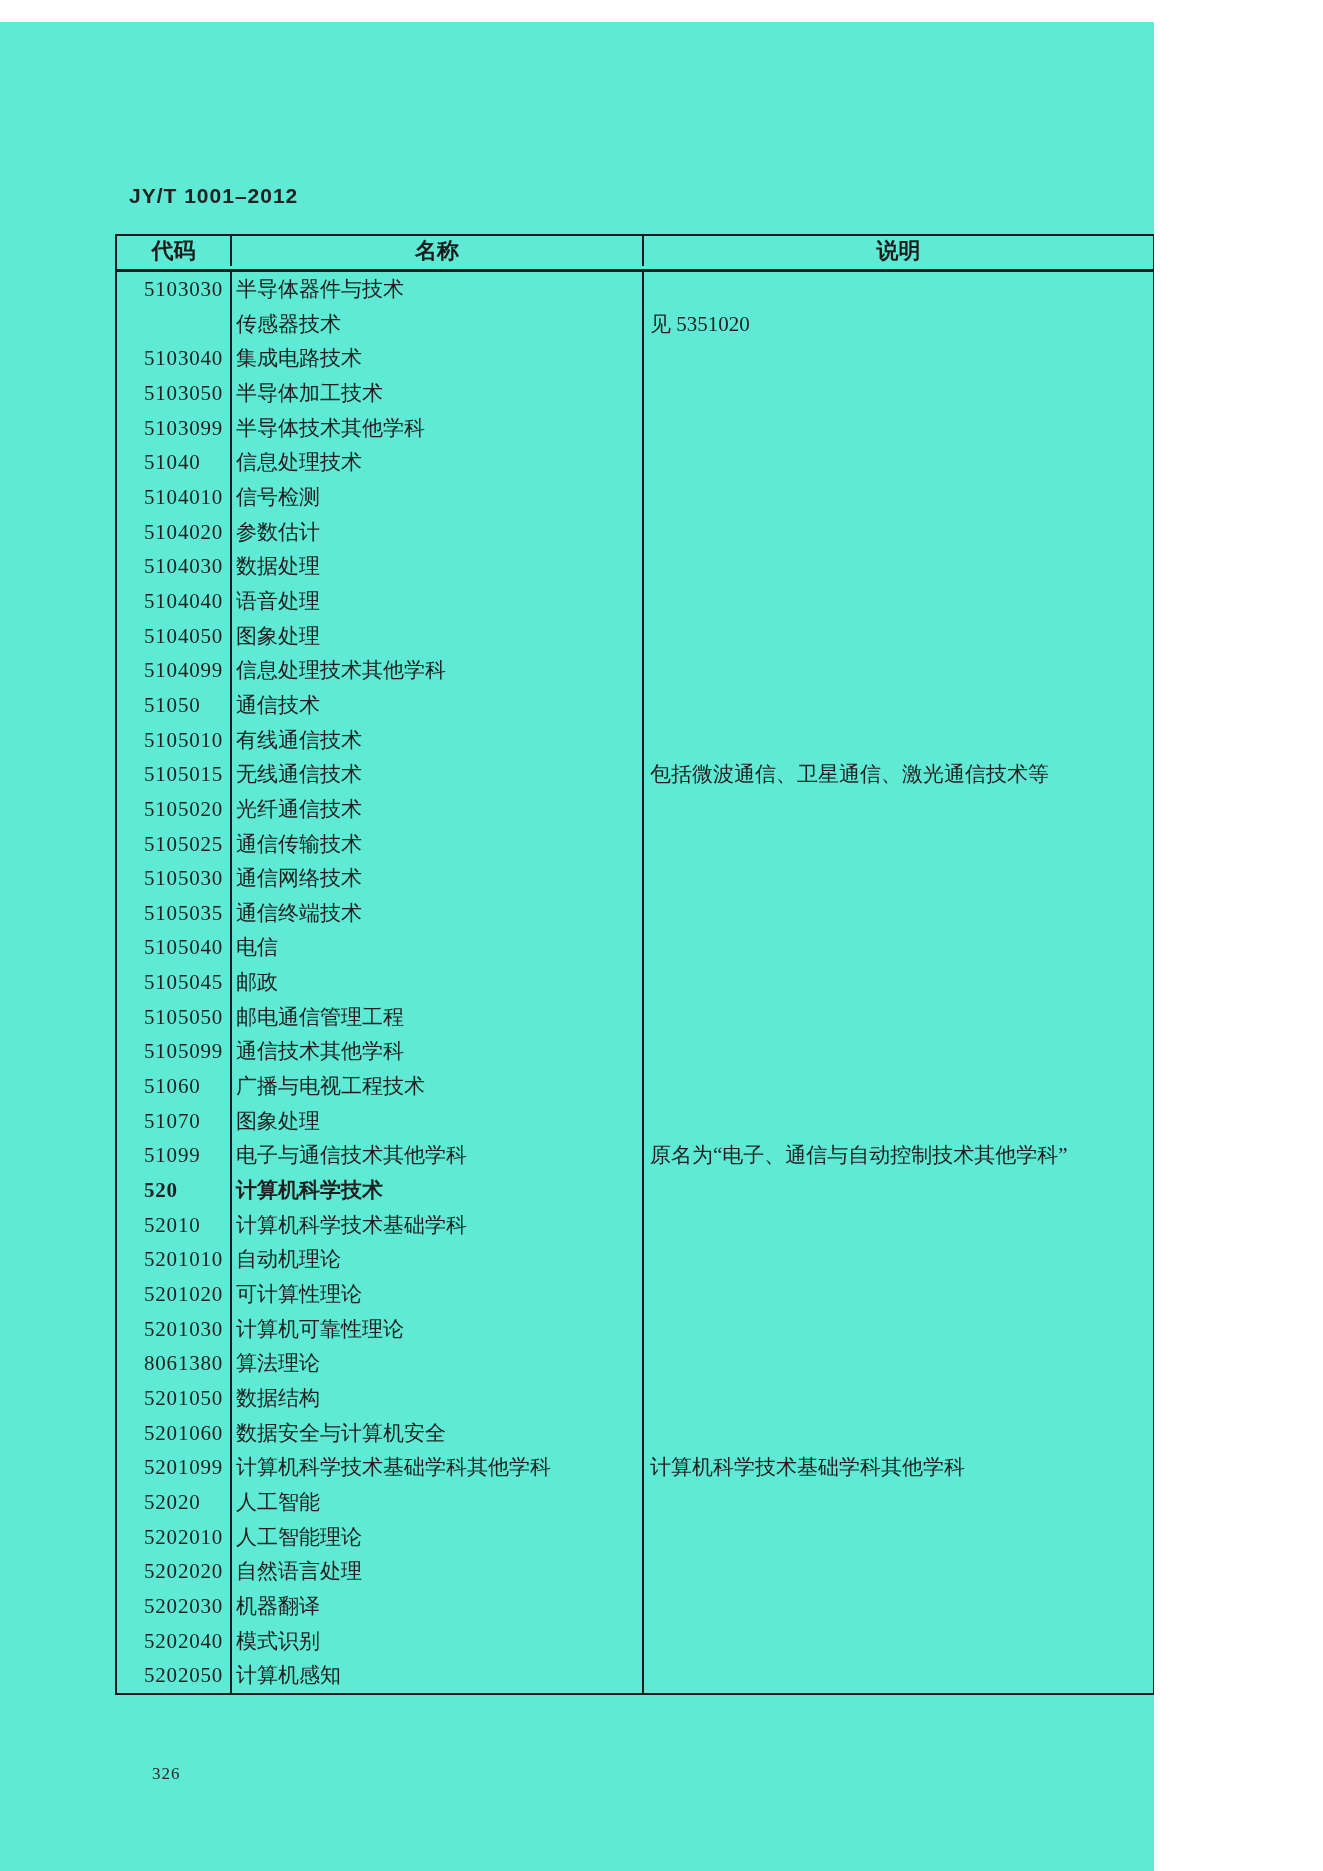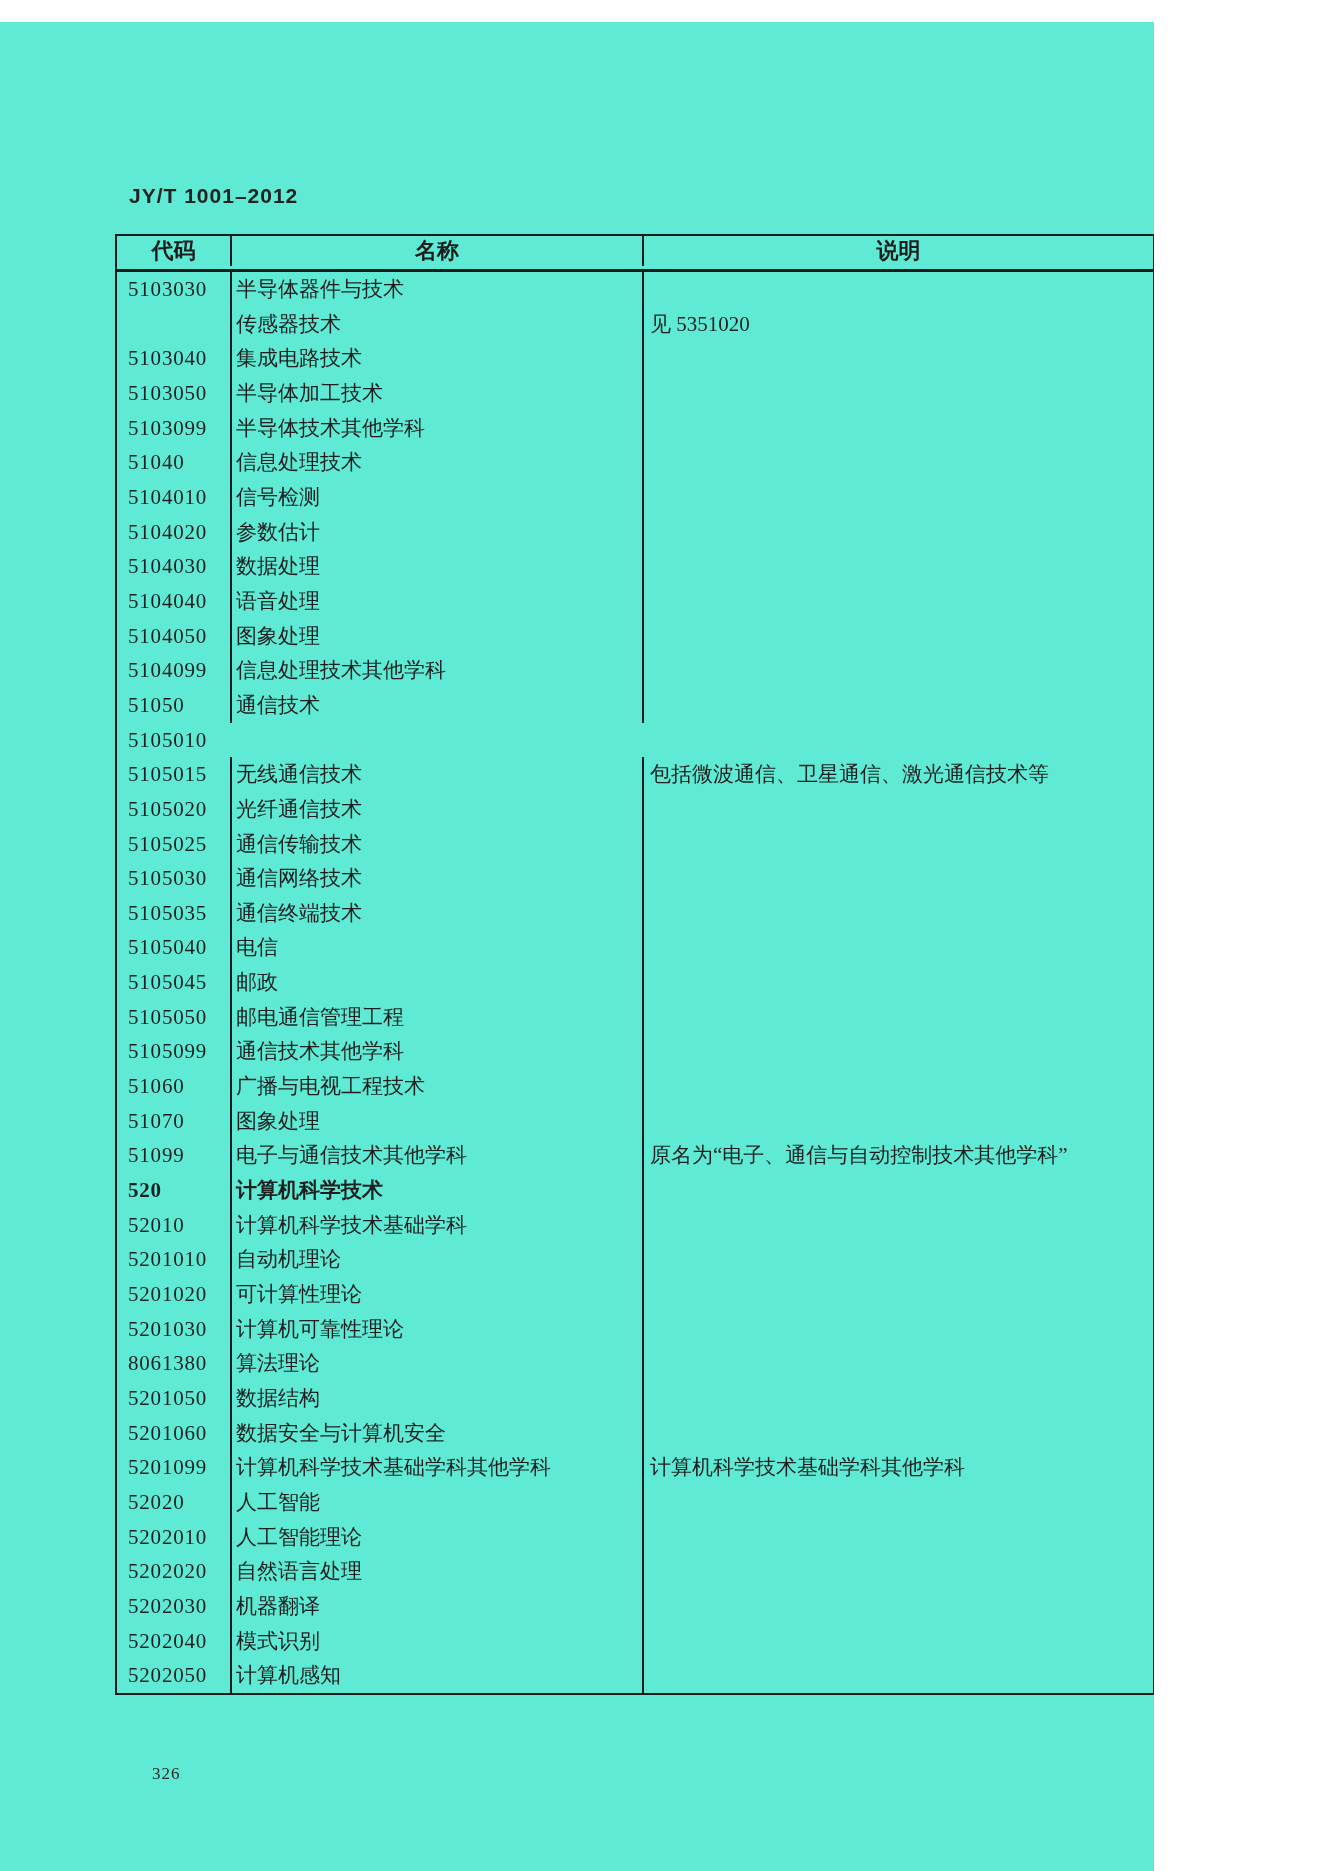--- a/index.html
+++ b/index.html
@@ -66,21 +66,21 @@
   }
   .td {
     box-sizing: border-box;
     font-size: 21px;
     line-height: 34.66px;
     height: 34.66px;
     color: #1f1f1f;
     white-space: nowrap;
     overflow: hidden;
   }
-  .td.col-code { padding-left: 11px; letter-spacing: 0.8px; }
+  .td.col-code { padding-left: 27px; letter-spacing: 0.8px; }
   .td.col-name { padding-left: 4px; }
   .td.col-note { padding-left: 6px; }
   .tr.bold .td { font-weight: bold; }
   .page-number {
     position: absolute;
     left: 152px;
     top: 1742px;
     font-size: 17px;
     letter-spacing: 1px;
     color: #2a2a2a;
@@ -160,20 +160,21 @@
           <div class="td col-name">信息处理技术其他学科</div>
           <div class="td col-note"></div>
         </div>
         <div class="tr">
           <div class="td col-code">51050</div>
           <div class="td col-name">通信技术</div>
           <div class="td col-note"></div>
         </div>
         <div class="tr">
           <div class="td col-code">5105010</div>
+          <div class="td col-name">有线通信技术</div>
           <div class="td col-note"></div>
         </div>
         <div class="tr">
           <div class="td col-code">5105015</div>
           <div class="td col-name">无线通信技术</div>
           <div class="td col-note">包括微波通信、卫星通信、激光通信技术等</div>
         </div>
         <div class="tr">
           <div class="td col-code">5105020</div>
           <div class="td col-name">光纤通信技术</div>

